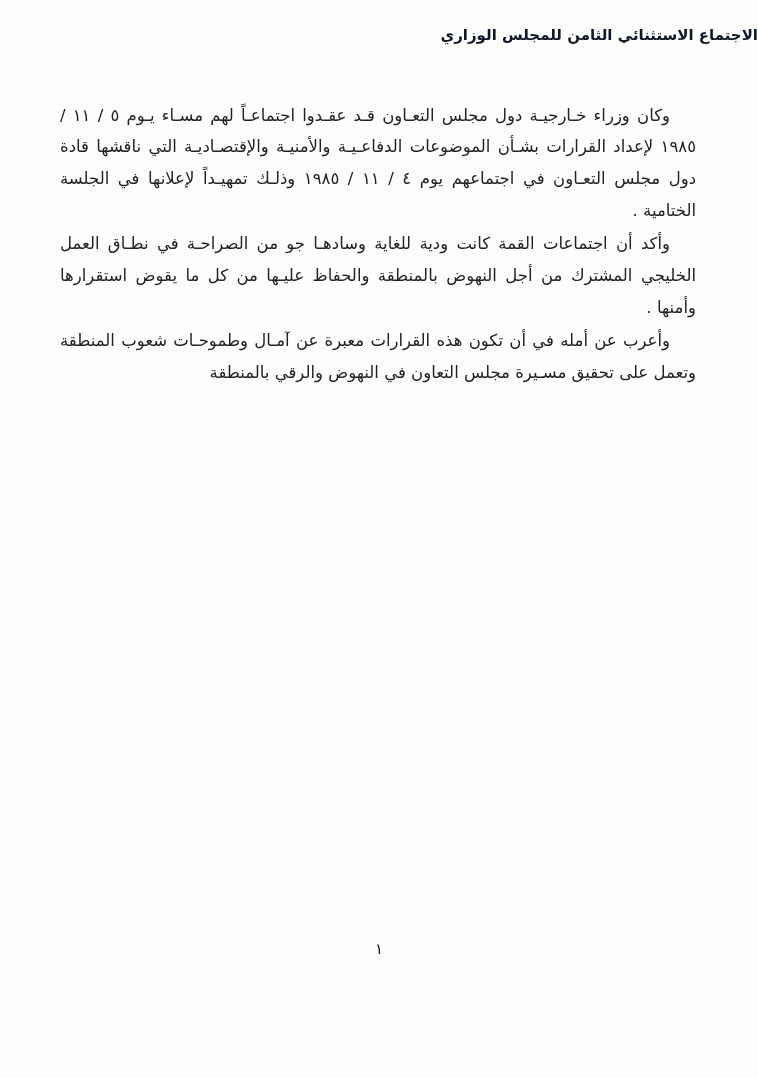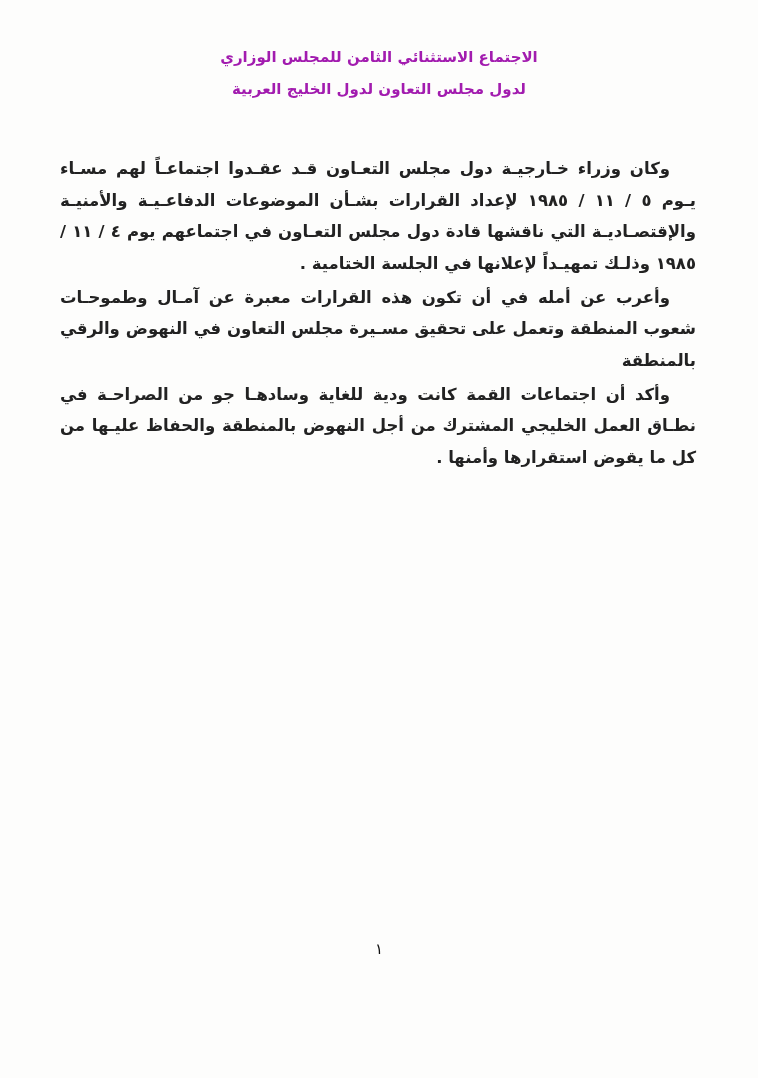--- a/index.html
+++ b/index.html
@@ -16,35 +16,33 @@
   }
   .page {
     position: relative;
     width: 758px;
     height: 1078px;
     background: #fdfdfc;
     box-sizing: border-box;
     direction: rtl;
   }
   .doc-title {
-    padding-top: 42px;
-    text-align: center;
+    padding-top: 20px;
     font-weight: bold;
     font-size: 15px;
     line-height: 2.1;
-    color: #a21caf;
+    color: #0f172a;
   }
   .doc-body {
     margin-top: 48px;
     padding: 0 62px 0 60px;
     font-size: 16.5px;
     line-height: 1.92;
     text-align: justify;
     color: #222;
-    font-weight: bold;
   }
   .doc-body p {
     margin: 0 0 2px 0;
     text-indent: 26px; 
   }
   .page-number {
     position: absolute;
     bottom: 120px;
     left: 0;
     right: 0;
@@ -53,24 +51,23 @@
     color: #111;
   }
 </style>
 </head>
 <body>
 
 <div class="page">
 
   <header class="doc-title">
     <div>الاجتماع الاستثنائي الثامن للمجلس الوزاري</div>
-    <div>لدول مجلس التعاون لدول الخليج العربية</div>
   </header>
 
   <main class="doc-body">
     <p>وكان وزراء خـارجيـة دول مجلس التعـاون قـد عقـدوا اجتماعـاً لهم مسـاء يـوم ٥ / ١١ / ١٩٨٥ لإعداد القرارات بشـأن الموضوعات الدفاعـيـة والأمنيـة والإقتصـاديـة التي ناقشها قادة دول مجلس التعـاون في اجتماعهم يوم ٤ / ١١ / ١٩٨٥ وذلـك تمهيـداً لإعلانها في الجلسة الختامية .</p>
+    <p>وأكد أن اجتماعات القمة كانت ودية للغاية وسادهـا جو من الصراحـة في نطـاق العمل الخليجي المشترك من أجل النهوض بالمنطقة والحفاظ عليـها من كل ما يقوض استقرارها وأمنها .</p>
     <p>وأعرب عن أمله في أن تكون هذه القرارات معبرة عن آمـال وطموحـات شعوب المنطقة وتعمل على تحقيق مسـيرة مجلس التعاون في النهوض والرقي بالمنطقة</p>
-    <p>وأكد أن اجتماعات القمة كانت ودية للغاية وسادهـا جو من الصراحـة في نطـاق العمل الخليجي المشترك من أجل النهوض بالمنطقة والحفاظ عليـها من كل ما يقوض استقرارها وأمنها .</p>
   </main>
 
   <footer class="page-number">١</footer>
 
 </div>
 
 </body></html>

